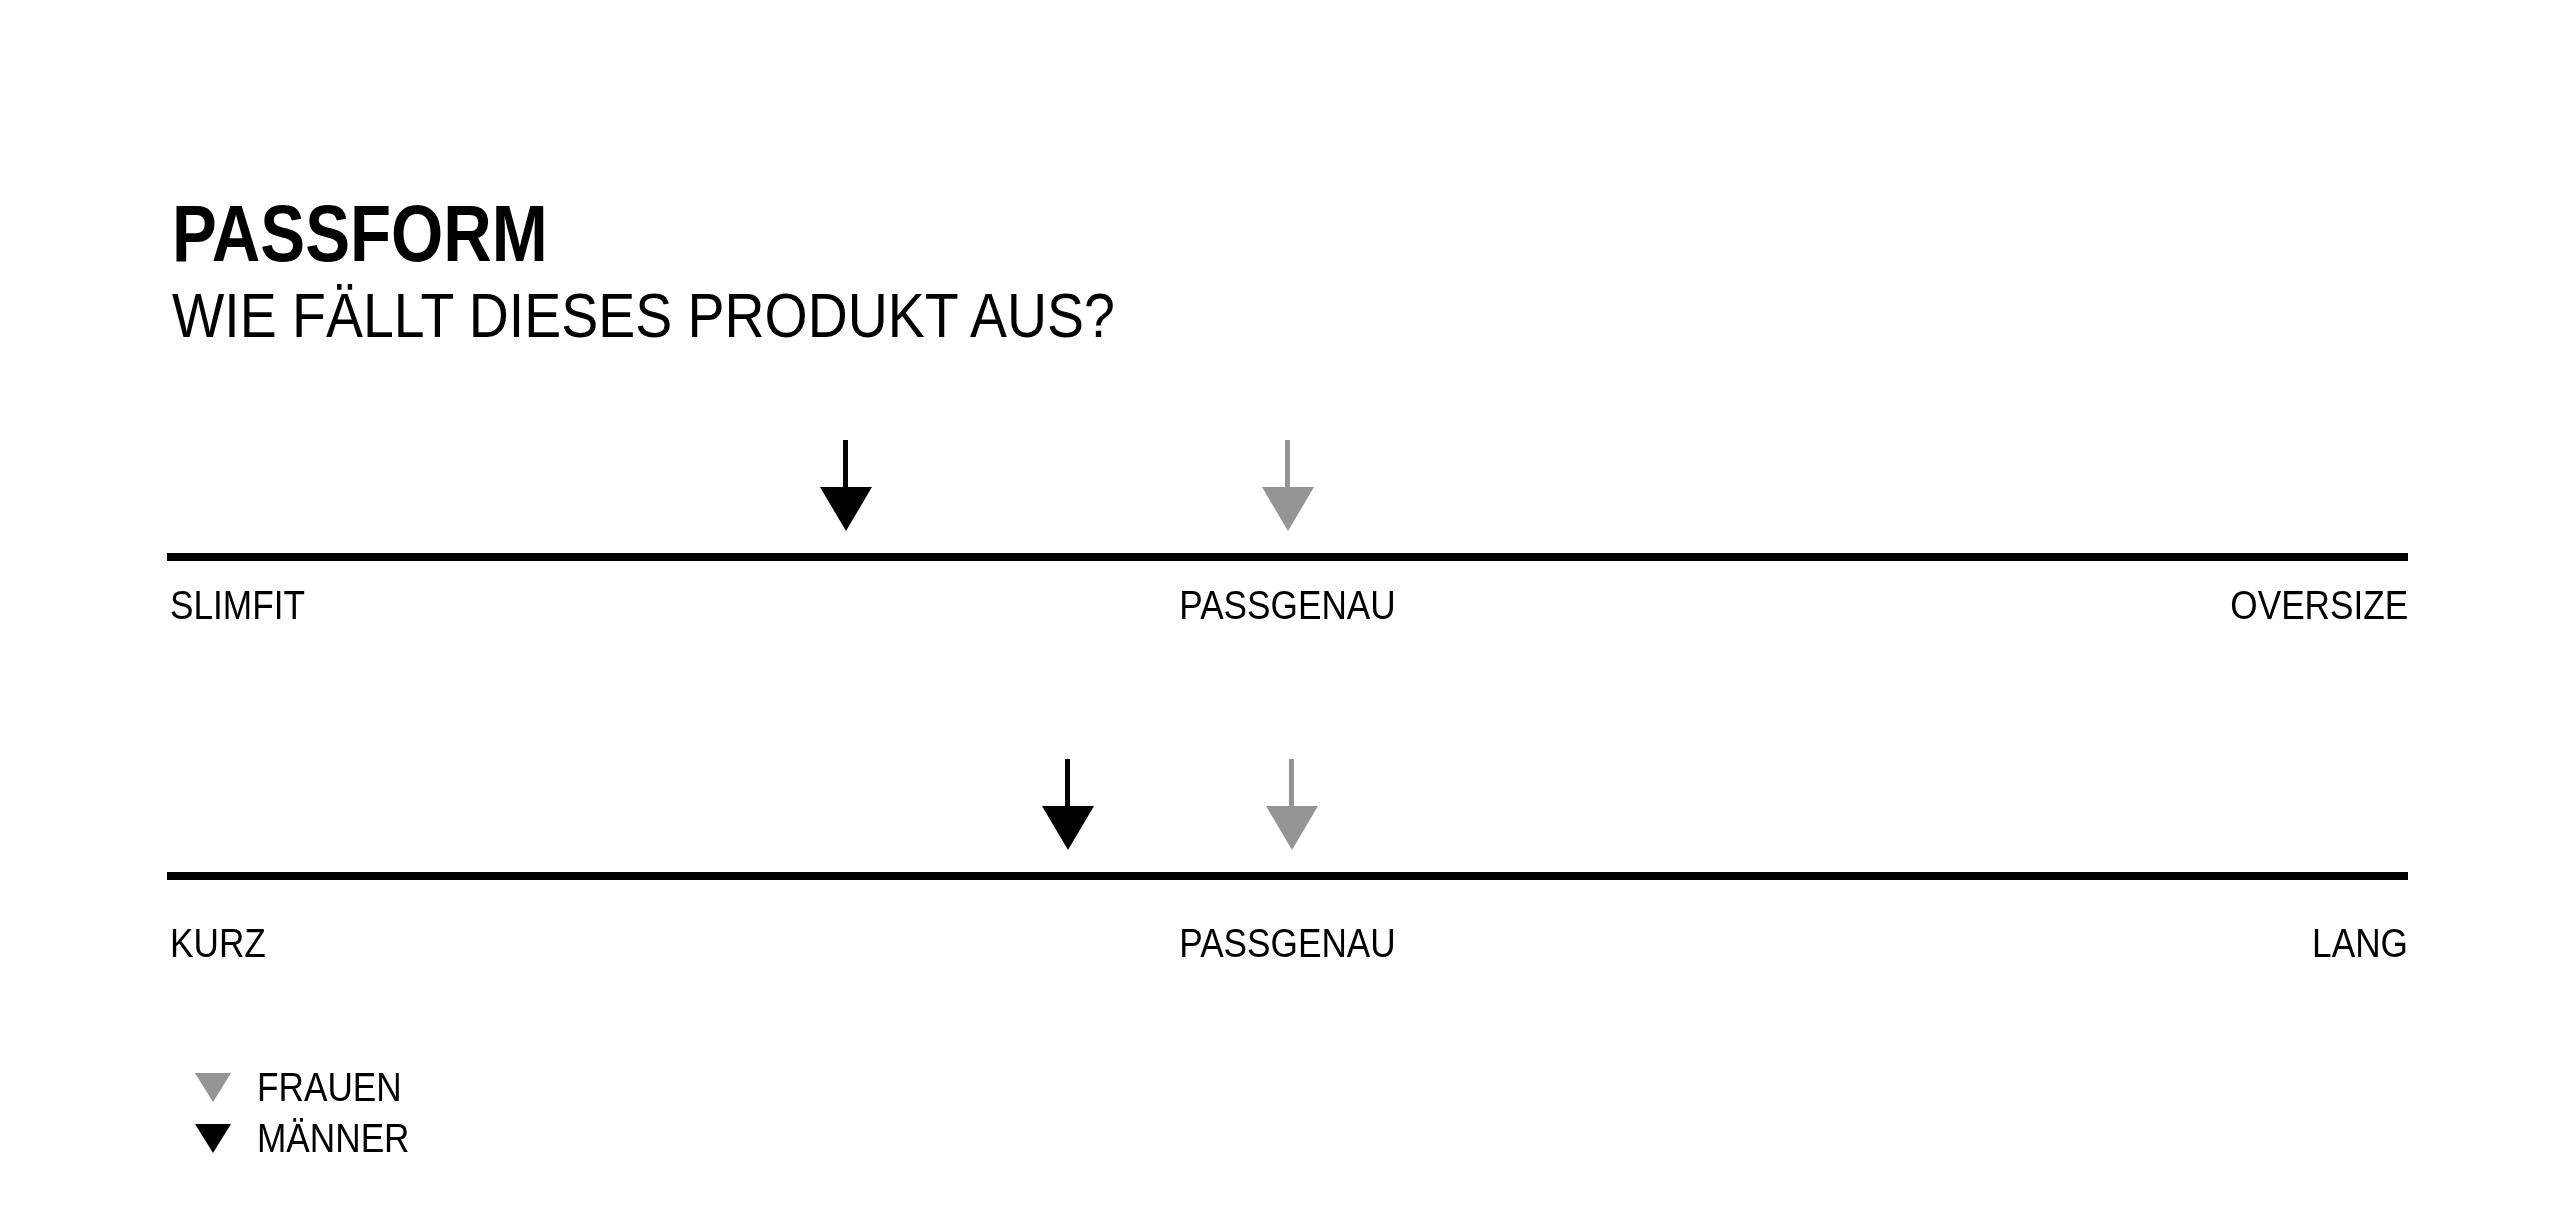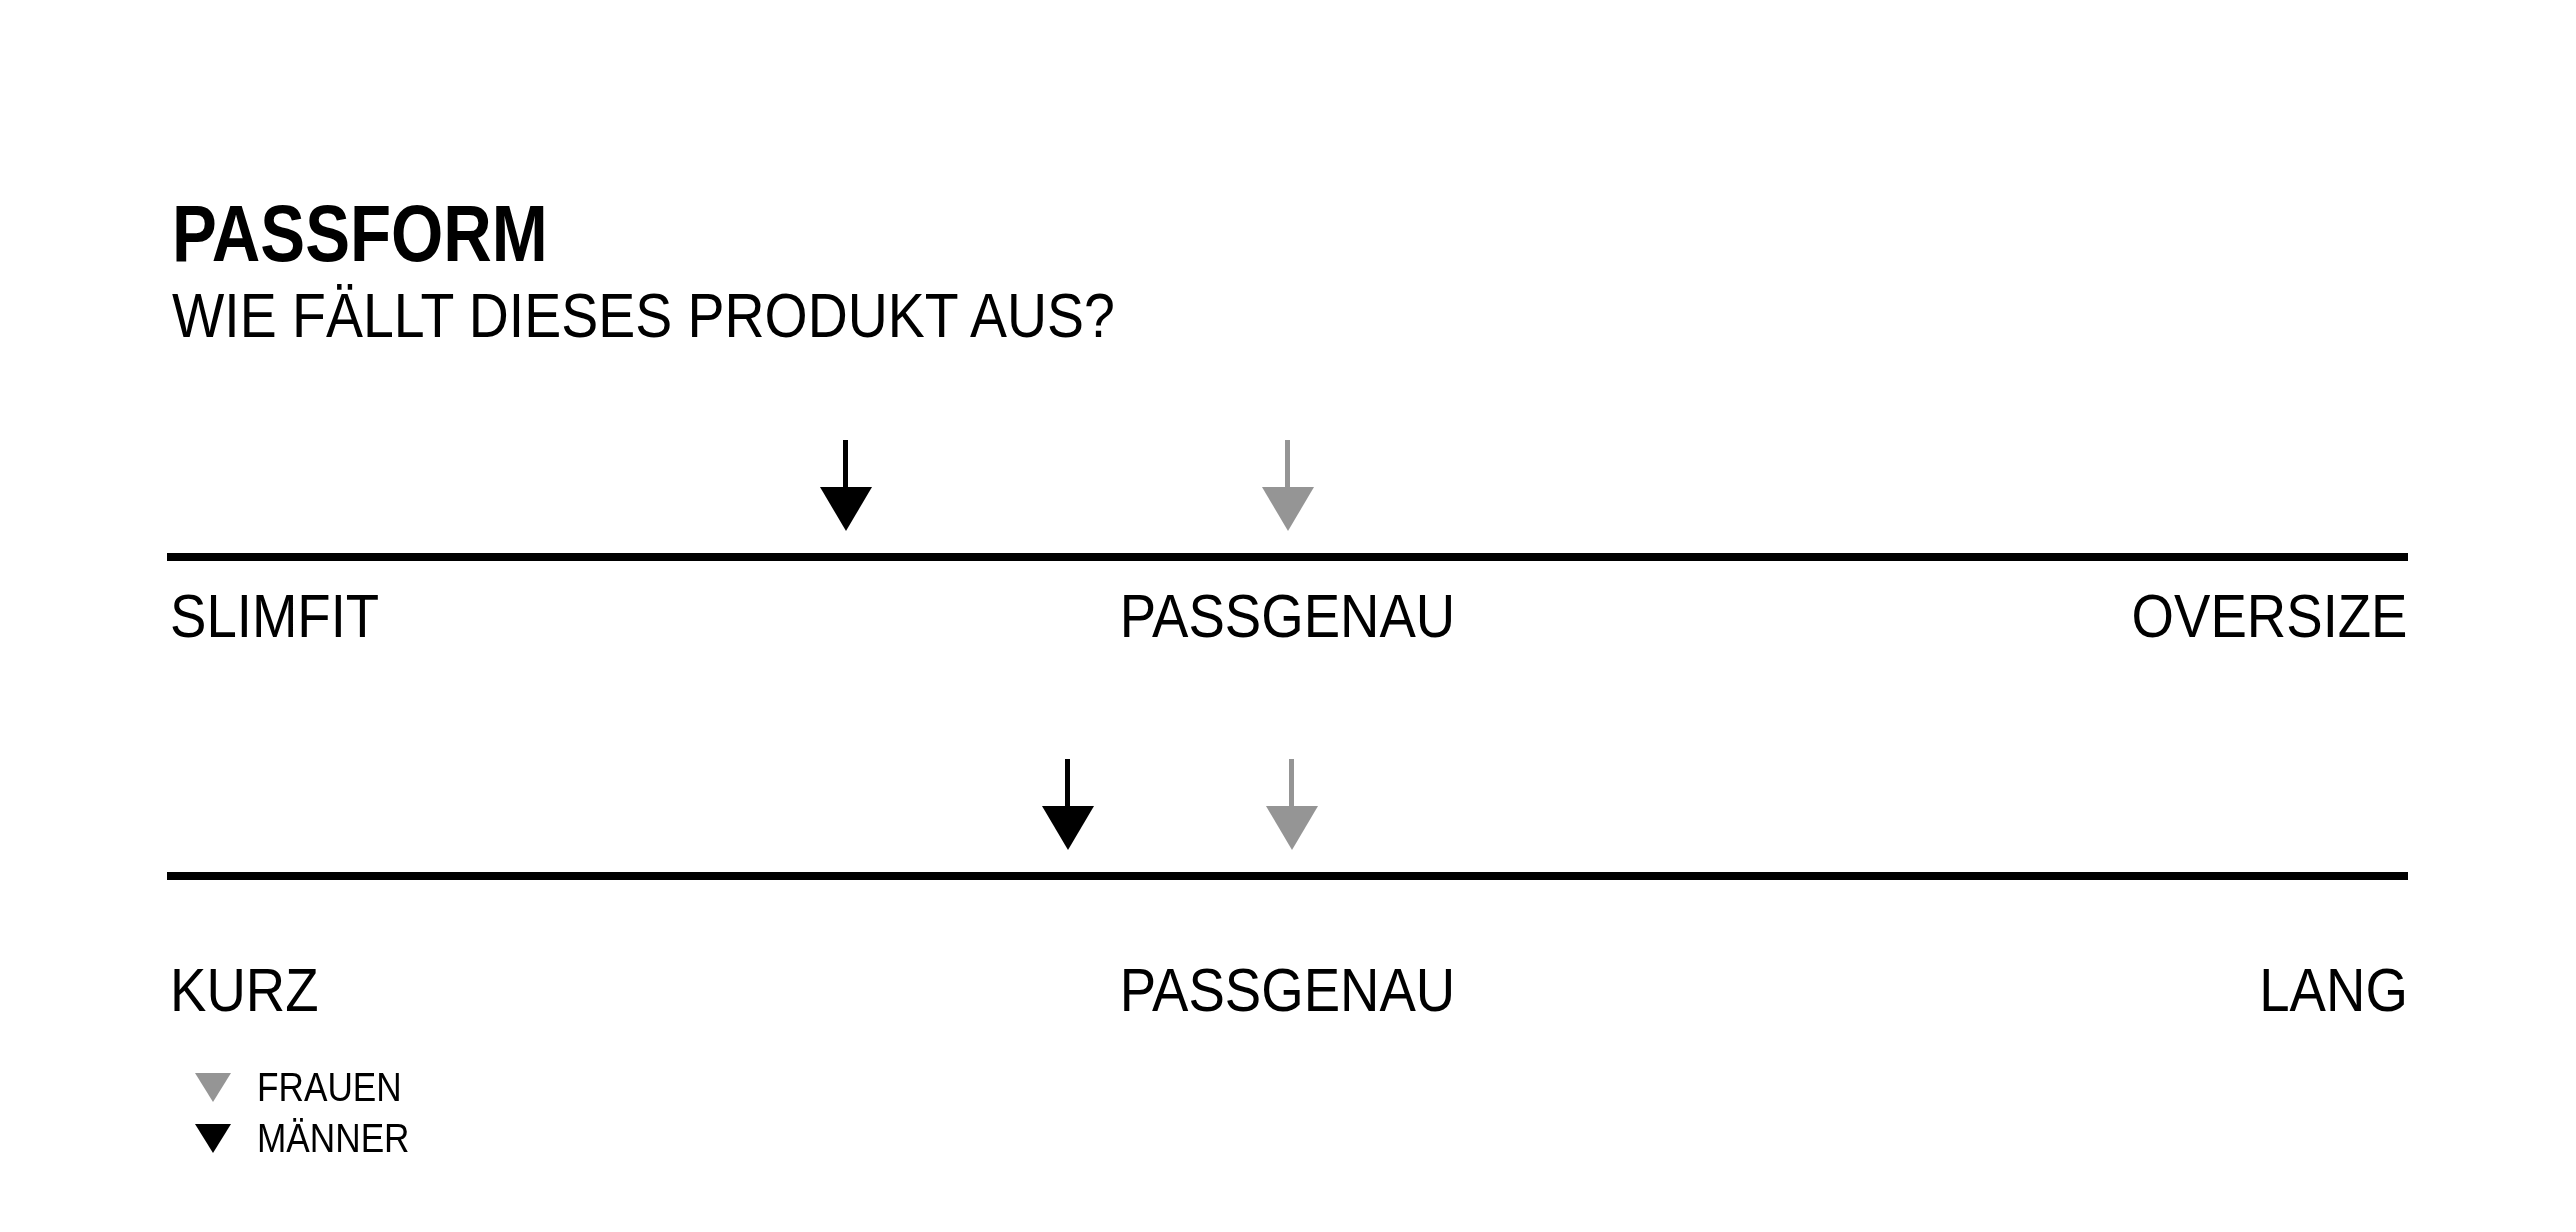--- a/index.html
+++ b/index.html
@@ -49,24 +49,24 @@
   }
   .marker .head {
     position: absolute; left: 0; top: 47px; width: 0; height: 0;
     border-left: 26px solid transparent;
     border-right: 26px solid transparent;
     border-top: 44px solid #000;
   }
 
   .labels {
     position: absolute; left: 167px; width: 2241px; height: 70px;
-    font-size: 62px; line-height: 1;
+    font-size: 40px; line-height: 1;
   }
   #labels1 { top: 585px; }
-  #labels2 { top: 959px; text-decoration: underline; }
+  #labels2 { top: 923px; text-decoration: underline; }
   .labels .left {
     position: absolute; left: 3.1px; white-space: nowrap;
     transform: scaleX(0.88); transform-origin: left top;
   }
   .labels .center {
     position: absolute; left: 0; right: 0; text-align: center;
     transform: scaleX(0.88); transform-origin: center top;
   }
   .labels .right {
     position: absolute; right: 0; white-space: nowrap;

